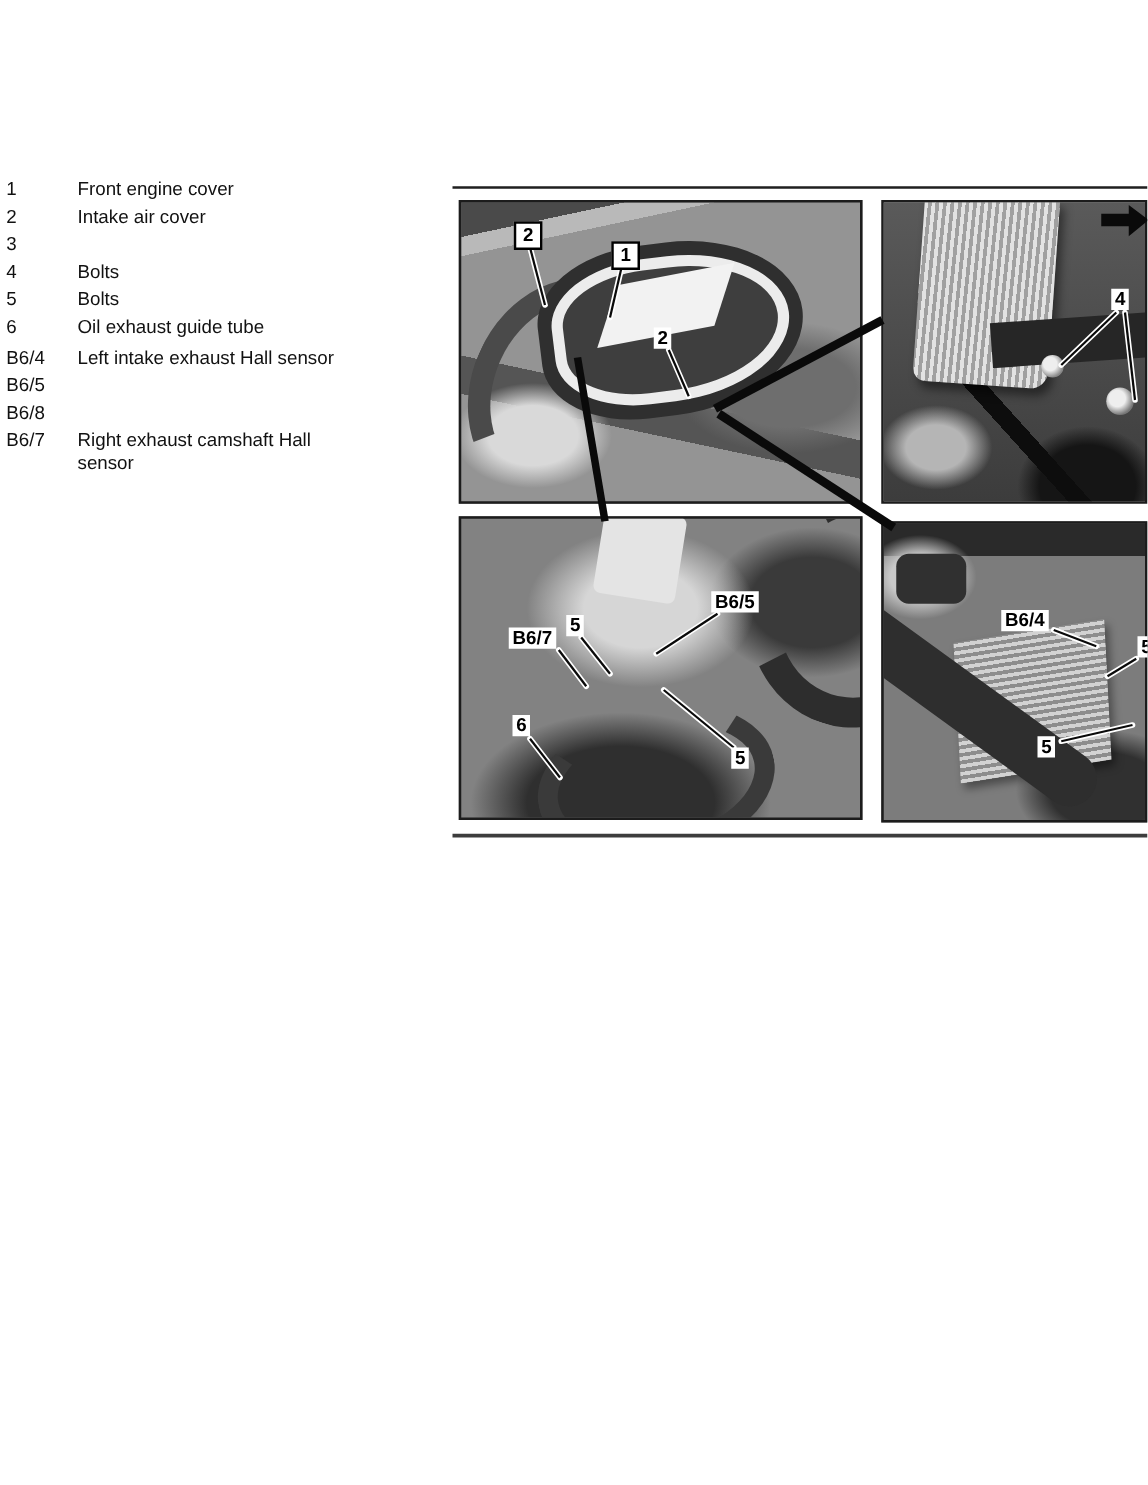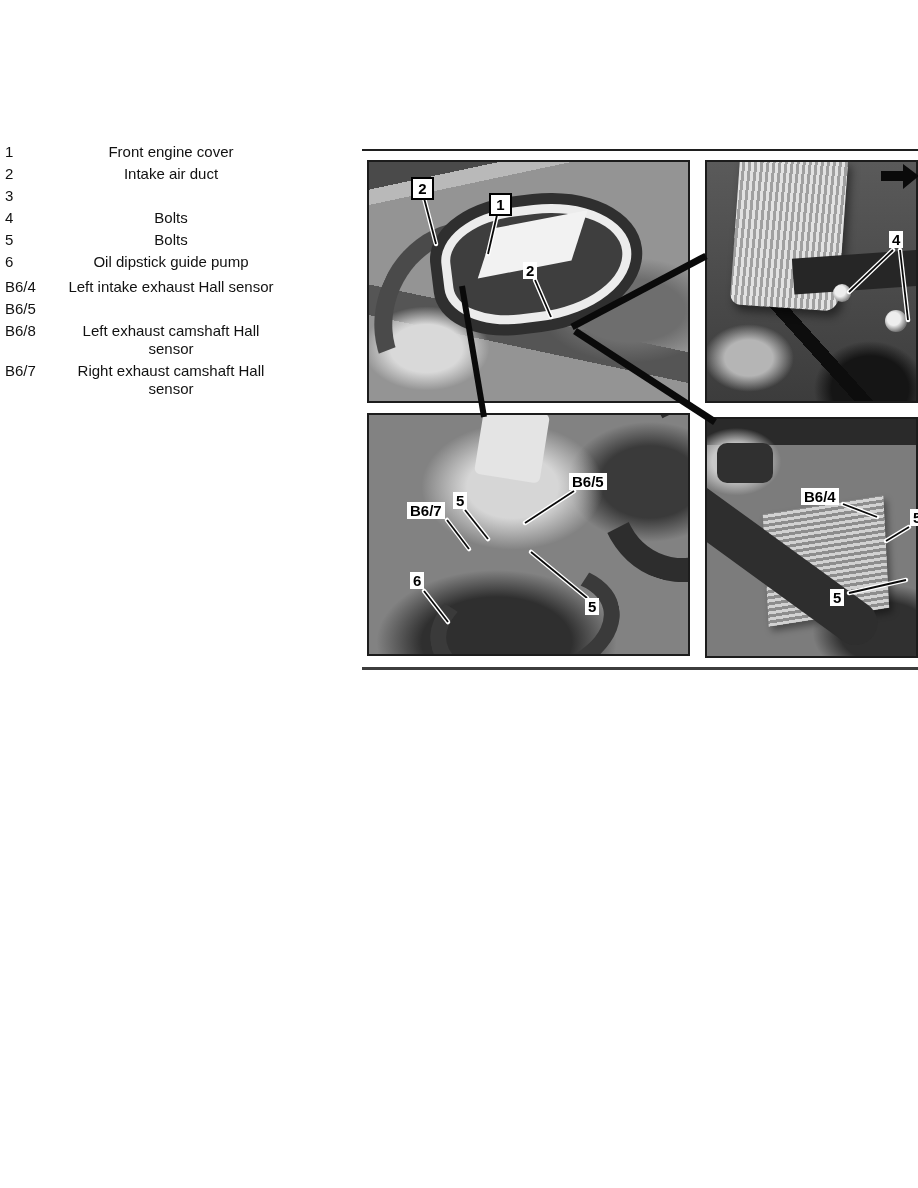--- a/index.html
+++ b/index.html
@@ -7,21 +7,21 @@
     width:918px;height:1188px;position:relative;overflow:hidden;
     background:#ffffff;
     font-family:"Liberation Sans",sans-serif;
     color:#111;
   }
   
   .legend{position:absolute;left:5px;top:143px;width:300px;}
   .lrow{display:flex;margin-bottom:4px;line-height:18px;font-size:15px;}
   .lrow.gap{margin-top:7px;}
   .lref{width:57px;flex:0 0 57px;}
-  .ldesc{width:218px;text-align:center;}
+  .ldesc{width:218px;}
   
   .rule-top{position:absolute;left:362px;top:149px;width:556px;height:2px;background:#1f1f1f;}
   .rule-bottom{position:absolute;left:362px;top:667px;width:556px;height:3px;background:#3d3d3d;}
   
   .panel{position:absolute;box-sizing:border-box;border:2px solid #1c1c1c;overflow:hidden;z-index:1;}
   .panel-tl{left:367px;top:160px;width:323px;height:243px;
     background:
       radial-gradient(90px 60px at 18% 78%, #d9d9d9 0 40%, rgba(0,0,0,0) 70%),
       radial-gradient(120px 70px at 82% 62%, #6e6e6e 0 45%, rgba(0,0,0,0) 75%),
       linear-gradient(168deg, #4a4a4a 0 9%, #b9b9b9 9% 14%, rgba(0,0,0,0) 14%),
@@ -95,47 +95,46 @@
 </head>
 <body>
 
 <div class="legend">
   <div class="lrow">
     <span class="lref">1</span>
     <span class="ldesc">Front engine cover</span>
   </div>
   <div class="lrow">
     <span class="lref">2</span>
-    <span class="ldesc">Intake air duct</span>
+    <span class="ldesc">Intake air cover</span>
   </div>
   <div class="lrow">
     <span class="lref">3</span>
   </div>
   <div class="lrow">
     <span class="lref">4</span>
     <span class="ldesc">Bolts</span>
   </div>
   <div class="lrow">
     <span class="lref">5</span>
     <span class="ldesc">Bolts</span>
   </div>
   <div class="lrow">
     <span class="lref">6</span>
-    <span class="ldesc">Oil dipstick guide pump</span>
+    <span class="ldesc">Oil exhaust guide tube</span>
   </div>
   <div class="lrow gap">
     <span class="lref">B6/4</span>
     <span class="ldesc">Left intake exhaust Hall sensor</span>
   </div>
   <div class="lrow">
     <span class="lref">B6/5</span>
   </div>
   <div class="lrow">
     <span class="lref">B6/8</span>
-    <span class="ldesc">Left exhaust camshaft Hall sensor</span>
   </div>
   <div class="lrow">
     <span class="lref">B6/7</span>
     <span class="ldesc">Right exhaust camshaft Hall sensor</span>
   </div>
 </div>
 
 <div class="rule-top"></div>
 <div class="rule-bottom"></div>
 

